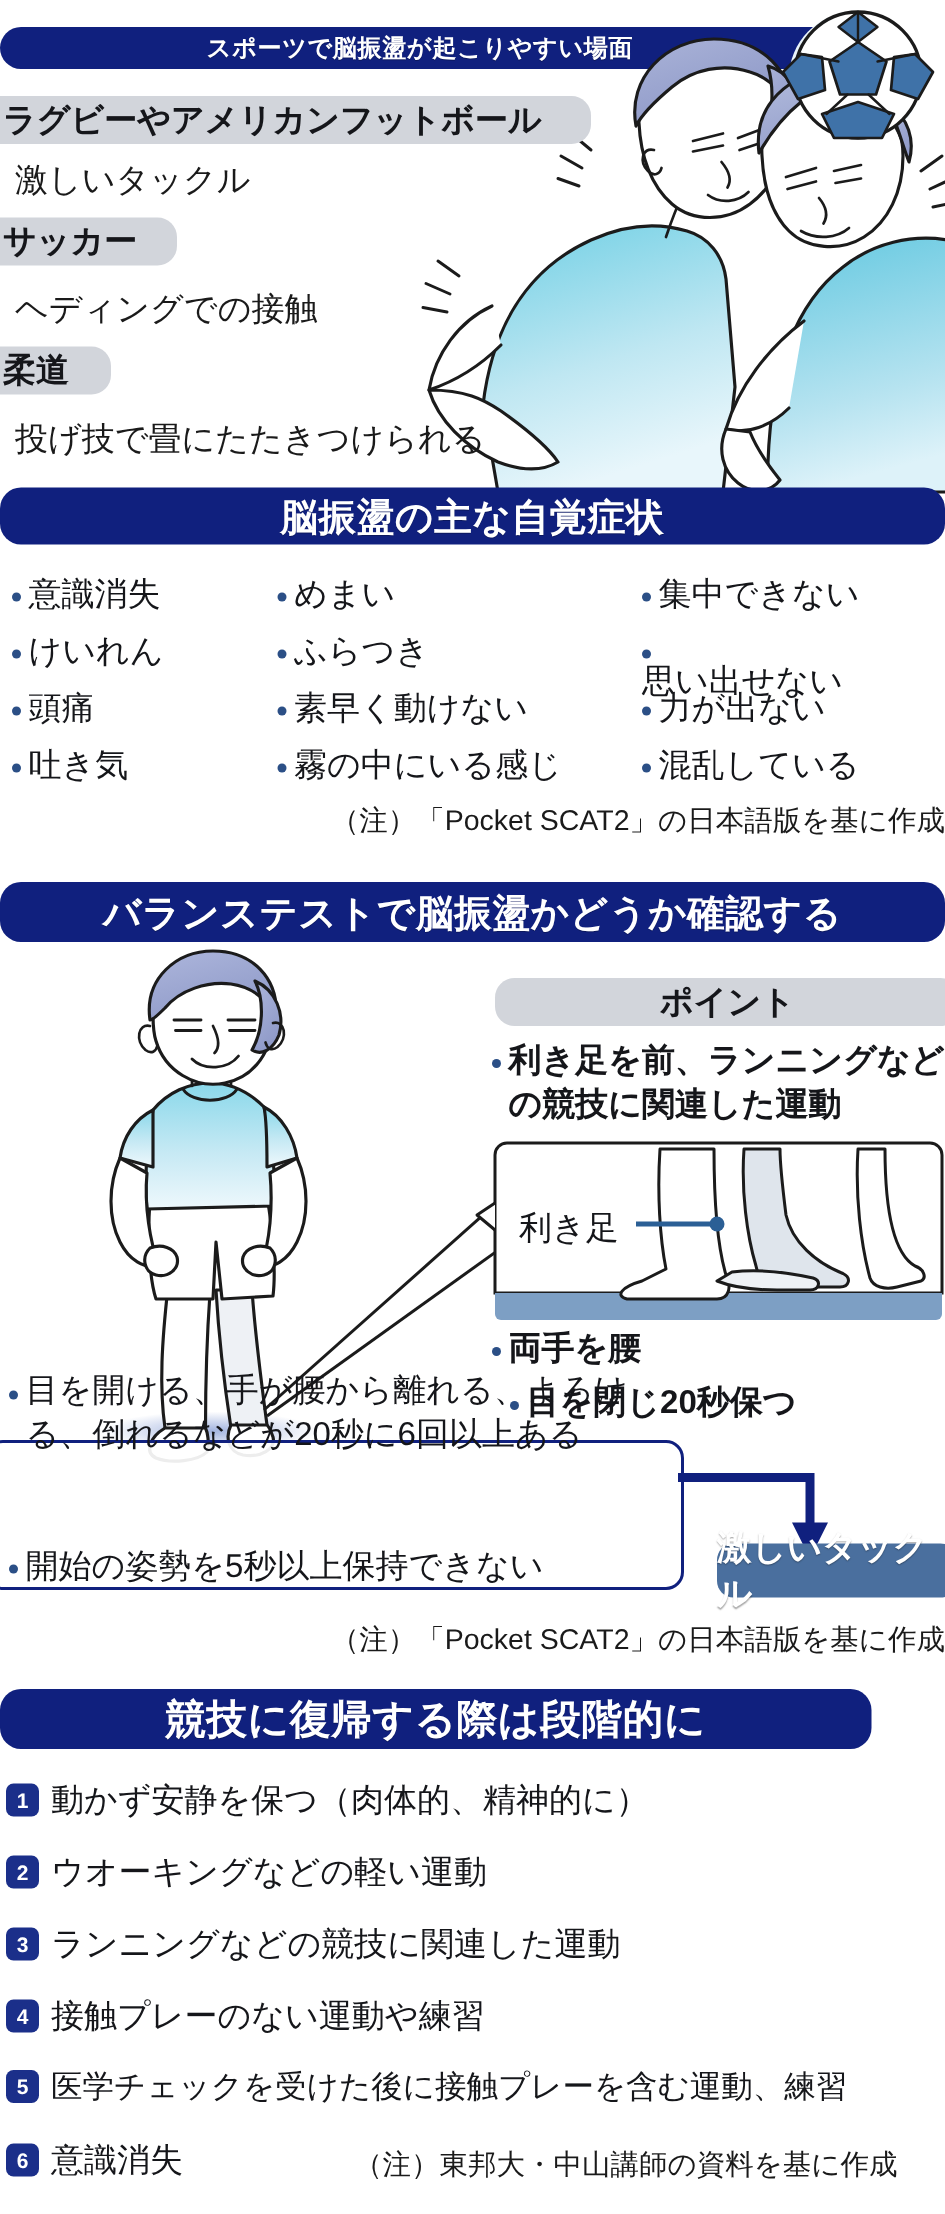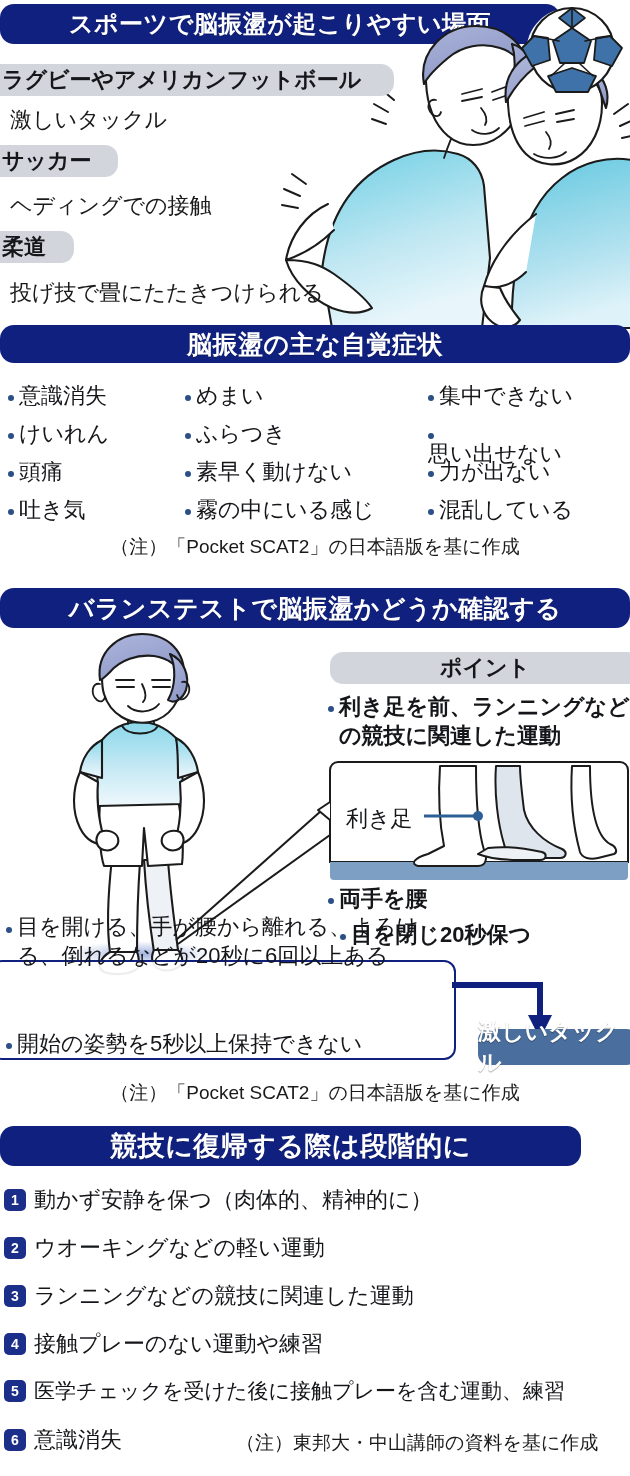--- a/index.html
+++ b/index.html
@@ -33,21 +33,21 @@
 
   
   .bul{position:absolute;display:flex;align-items:flex-start;color:#15161a;}
   .bul .dot{
     width:6px;height:6px;border-radius:50%;background:#2b4f86;
     flex:0 0 6px;margin-top:.62em;margin-right:5px;
   }
   .bul .txt{white-space:nowrap;}
   .bul.wrap .txt{white-space:normal;}
 
-  .note{position:absolute;text-align:center;color:#1a1a1a;}
+  .note{position:absolute;text-align:right;color:#1a1a1a;}
 
   
   svg{display:block;overflow:visible;}
   .ill{position:absolute;}
 
   
   .callout{
     position:absolute; border:2.5px solid #10207e; border-radius:12px;
     background:rgba(255,255,255,.92); box-sizing:border-box;
   }
@@ -66,21 +66,21 @@
     font-size:14px;font-weight:bold;display:flex;align-items:center;
     justify-content:center;flex:0 0 22px;margin-right:8px;
   }
   .step .lbl{white-space:nowrap;color:#15161a;}
 </style>
 </head>
 <body>
 
 <div class="page">
 
-  <div class="barhead" style="top:4px;height:40px;width:560px;font-size:24px;">
+  <div class="barhead" style="top:18px;height:28px;width:560px;font-size:16px;">
     <span>スポーツで脳振盪が起こりやすい場面</span>
   </div>
 
   <div class="ill" style="left:276px;top:8px;width:360px;height:320px;">
     <svg width="360" height="320" viewBox="0 0 360 320">
       <defs>
         <linearGradient id="shirtA" x1="0" y1="0" x2="0.3" y2="1">
           <stop offset="0%" stop-color="#6fcfe4"></stop>
             <stop offset="60%" stop-color="#bfe7f2"></stop>
           <stop offset="100%" stop-color="#e8f6fb"></stop>

